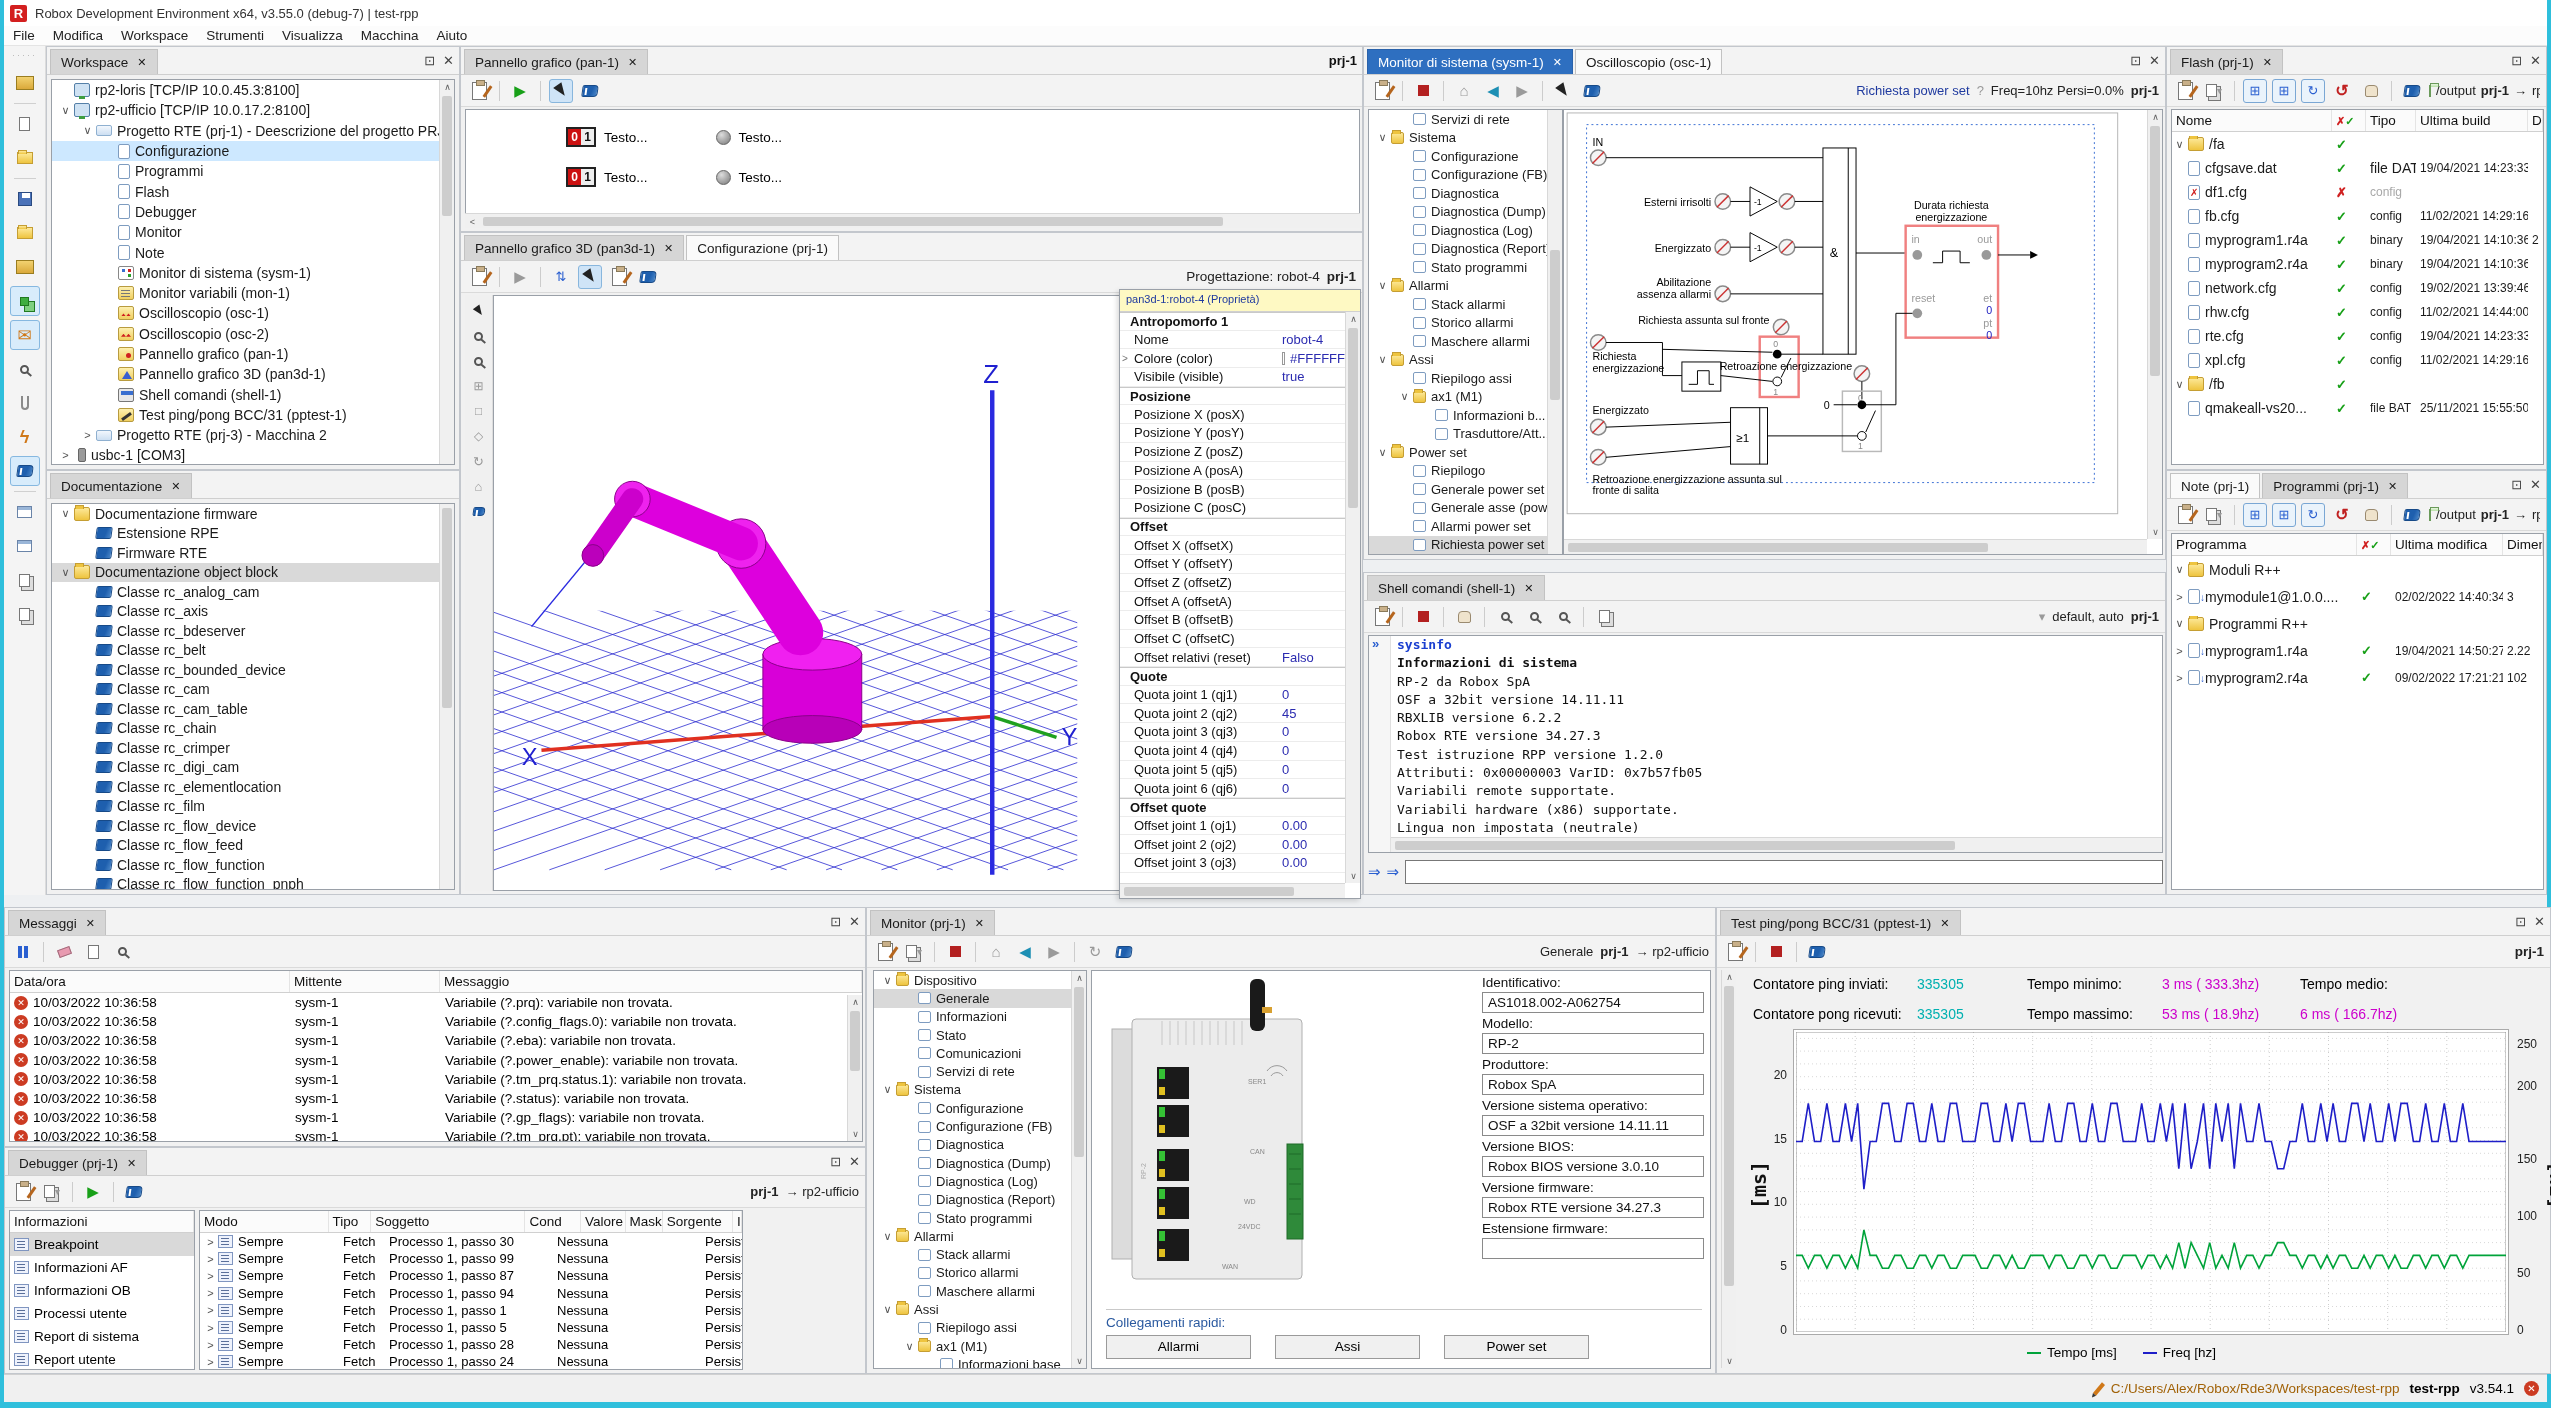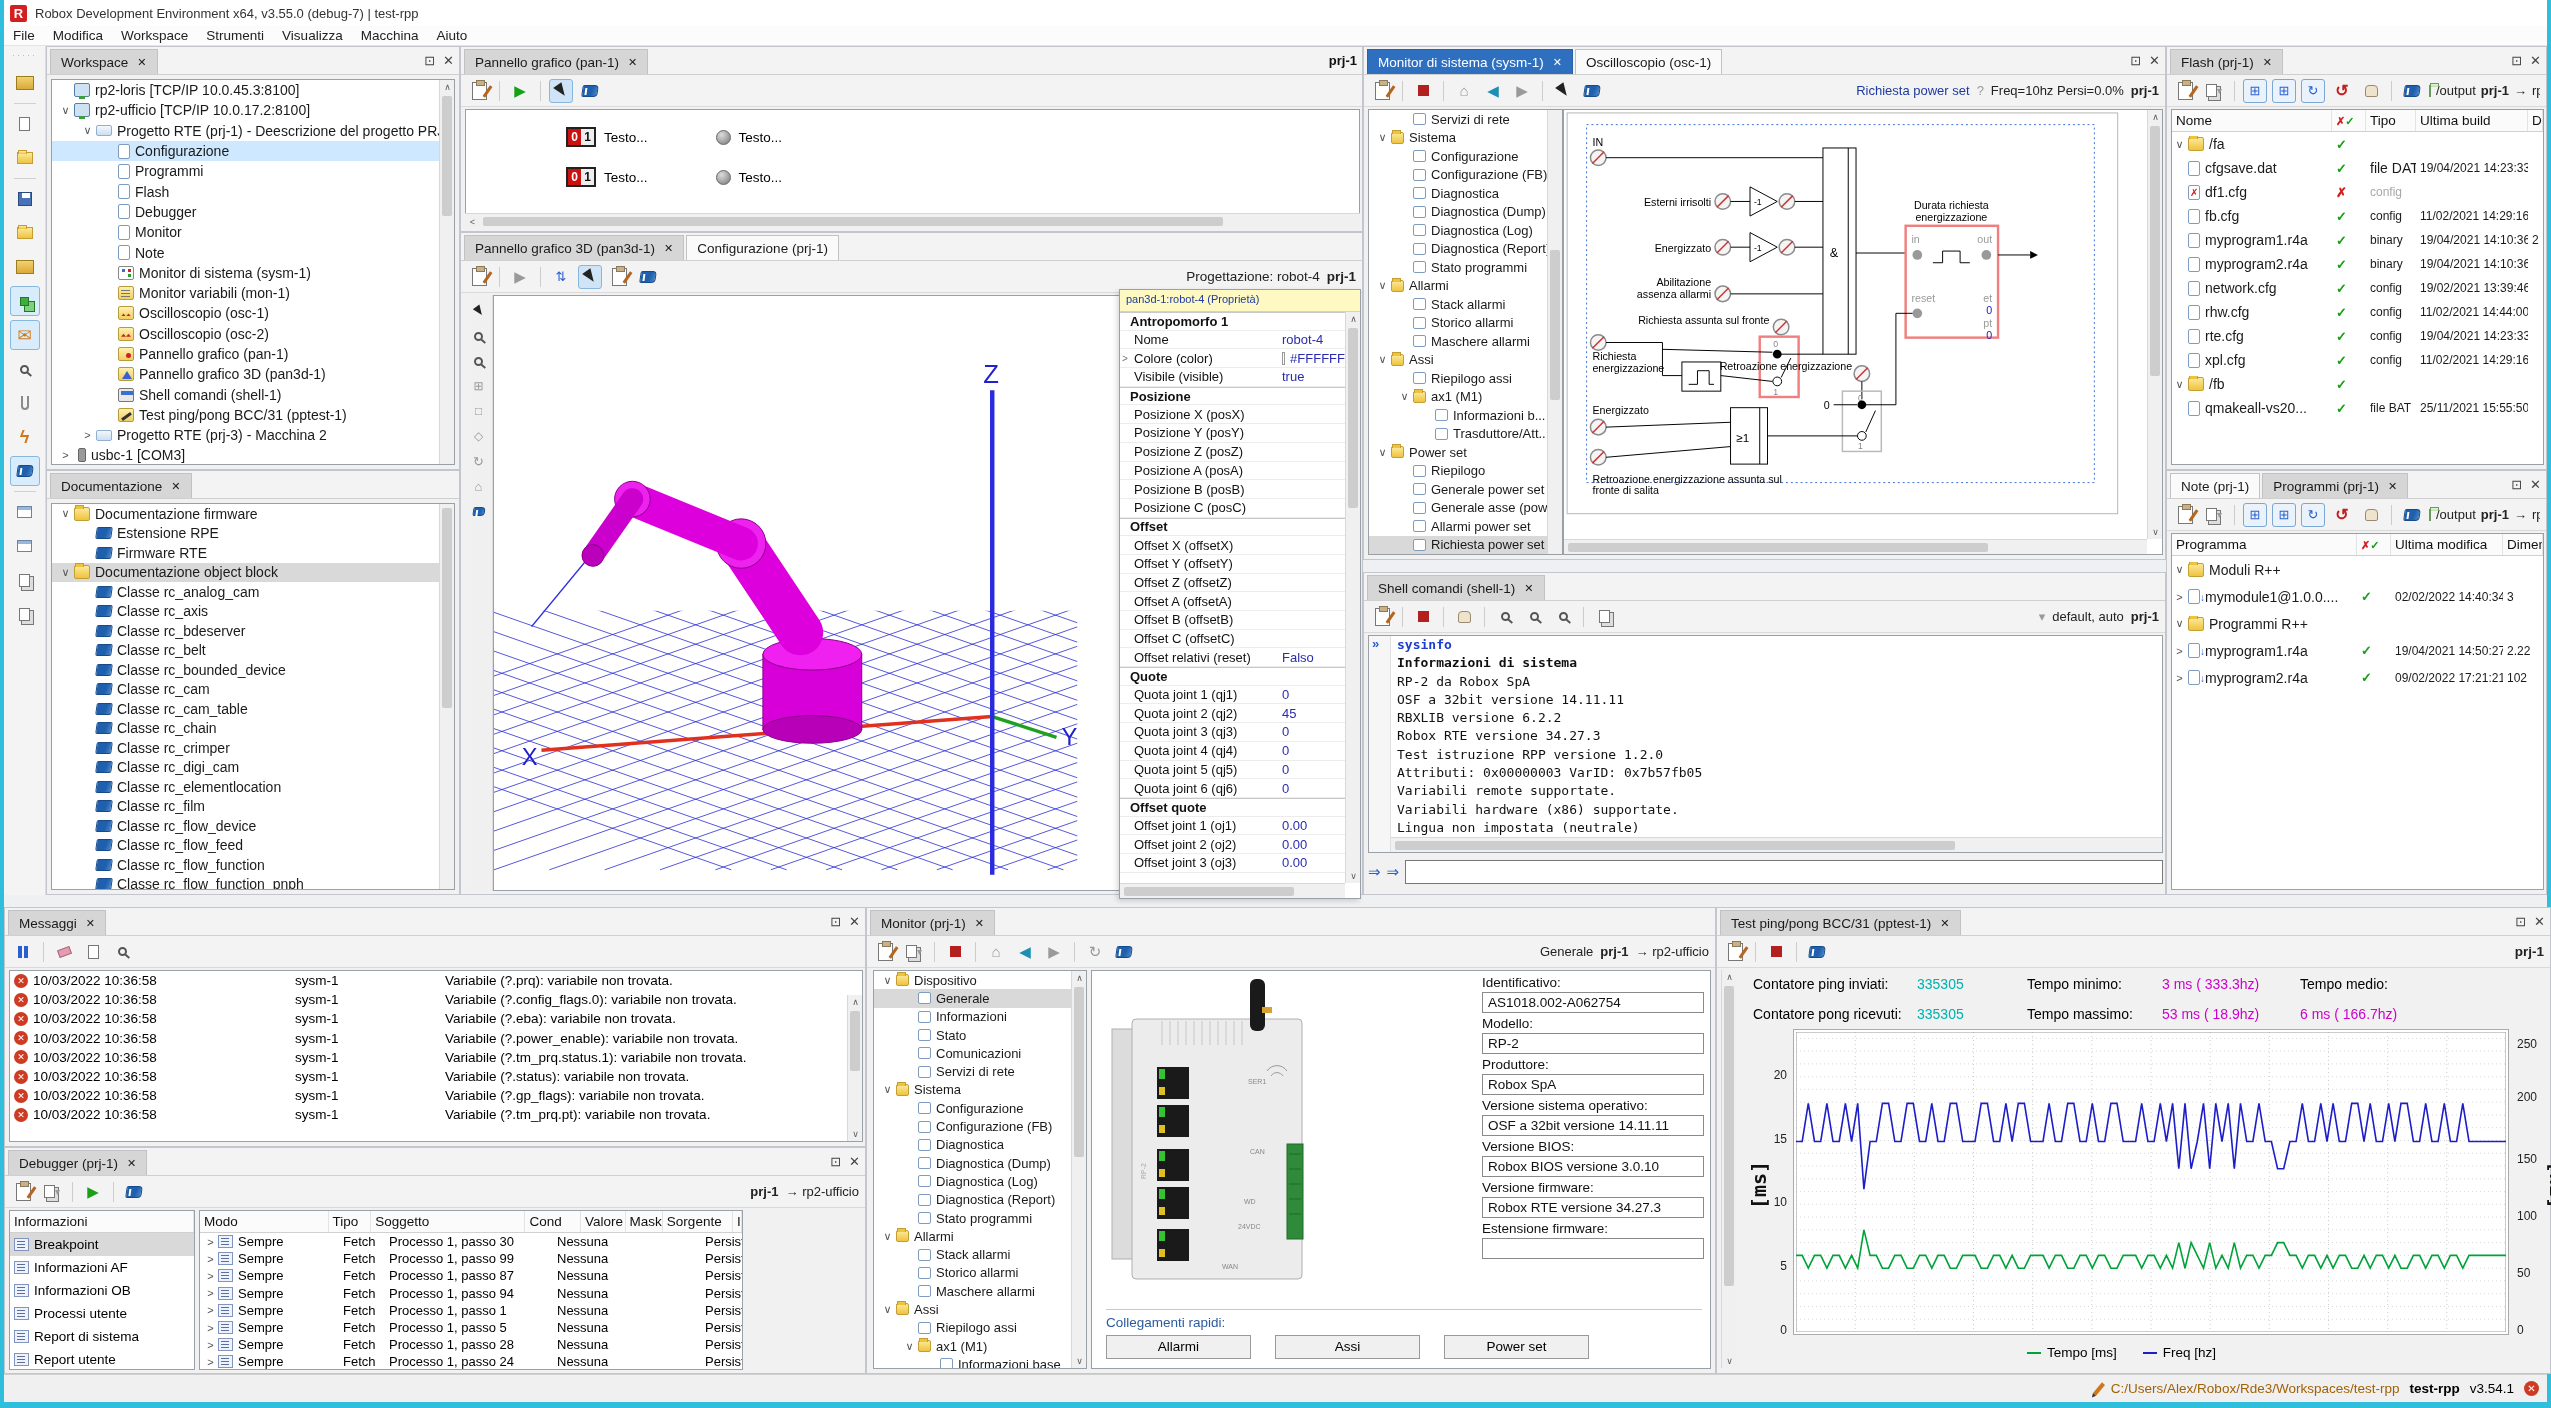--- a/index.html
+++ b/index.html
@@ -1510,20 +1510,25 @@
           <span class="ic-eraser"></span>
         </span>
       <span class="ti">
           <span class="ic-page"></span>
         </span>
       <span class="ti">
           <span class="ic-mag"></span>
         </span>
     </div>
     <div class="content" style="left:4px;top:62px;width:854px;height:172px">
+      <div class="hdr">
+        <div style="width:280px">Data/ora</div>
+        <div style="width:150px">Mittente</div>
+        <div style="flex:1">Messaggio</div>
+      </div>
       <div>
 
       <div class="msgrow">
           <span class="erricon"></span>
           <span style="width:258px">10/03/2022 10:36:58</span>
           <span style="width:150px;padding-left:4px">sysm-1</span>
           <span style="flex:1;padding-left:4px">Variabile (?.prq): variabile non trovata.</span>
         </div>
           <div class="msgrow">
           <span class="erricon"></span>
@@ -2102,21 +2107,21 @@
         <div class="tickl" style="top: 228.17px;">5</div>
         <div class="tickl" style="top: 164.34px;">10</div>
         <div class="tickl" style="top: 100.511px;">15</div>
         <div class="tickl" style="top: 36.6809px;">20</div>
       </div>
     <div id="rticks" style="position:absolute;left:796px;top:123px;width:34px;height:300px">
         <div class="tickr" style="top: 292px;">0</div>
         <div class="tickr" style="top: 234.857px;">50</div>
         <div class="tickr" style="top: 177.714px;">100</div>
         <div class="tickr" style="top: 120.571px;">150</div>
-        <div class="tickr" style="top: 59px;">200</div>
+        <div class="tickr" style="top: 48px;">200</div>
         <div class="tickr" style="top: 6.28571px;">250</div>
       </div>
     <div class="axlab" style="left:18px;top:265px;transform:rotate(-90deg)">[ms]</div>
     <div class="axlab" style="left:816px;top:265px;transform:rotate(90deg)">[hz]</div>
     <div class="legend" style="left:310px;top:437px">
       <span style="display:flex;align-items:center">
           <span class="lgm" id="lgm1" style="border-top-color: rgb(0, 163, 58);"></span>
           <span>Tempo [ms]</span>
         </span>
       <span style="display:flex;align-items:center">

